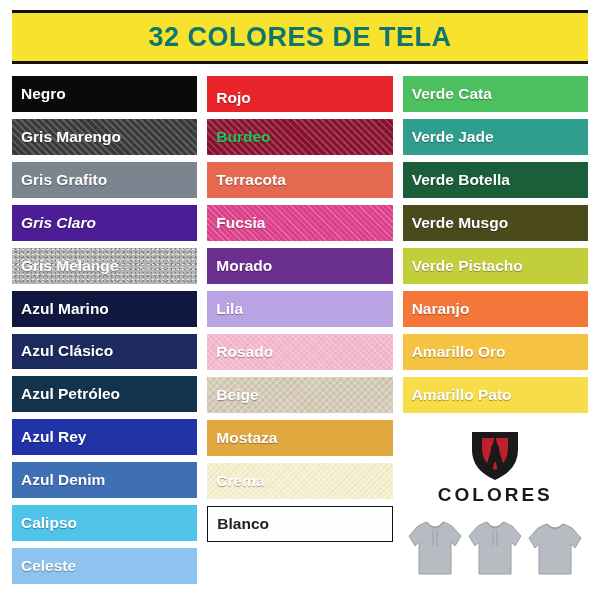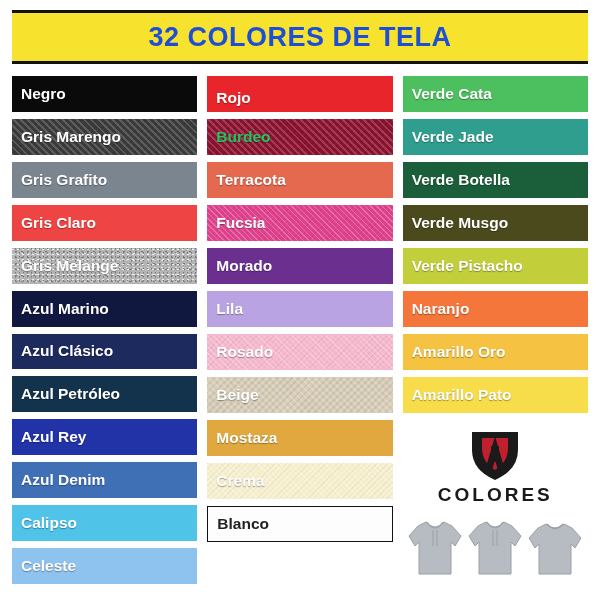--- a/index.html
+++ b/index.html
@@ -29,21 +29,21 @@
     border-bottom: 3px solid #111111;
     display: flex;
     align-items: center;
     justify-content: center;
     margin-bottom: 12px;
   }
   .header-title {
     font-size: 27px;
     font-weight: bold;
     letter-spacing: 0.5px;
-    color: #1d4ed8;
+    color: #0f766e;
     font-family: "Liberation Sans", sans-serif;
   }
   
   .columns {
     display: flex;
     gap: 10px;
     height: 508px;
   }
   .col {
     width: 186px;
@@ -146,21 +146,21 @@
     <div class="col" id="col1">
         <div class="swatch" style="background: rgb(10, 10, 10);">
           <span class="lbl" style="color: rgb(255, 255, 255); text-shadow: rgba(0, 0, 0, 0.35) 0px 1px 1px;">Negro</span>
         </div>
         <div class="swatch tex-diag" style="background: rgb(59, 59, 59);">
           <span class="lbl" style="color: rgb(255, 255, 255); text-shadow: rgba(0, 0, 0, 0.35) 0px 1px 1px;">Gris Marengo</span>
         </div>
         <div class="swatch" style="background: rgb(123, 133, 144);">
           <span class="lbl" style="color: rgb(255, 255, 255); text-shadow: rgba(0, 0, 0, 0.35) 0px 1px 1px;">Gris Grafito</span>
         </div>
-        <div class="swatch" style="background: #ef4444;">
+        <div class="swatch" style="background: #4c1d95; font-style: italic;">
           <span class="lbl" style="color: rgb(255, 255, 255); text-shadow: rgba(0, 0, 0, 0.35) 0px 1px 1px;">Gris Claro</span>
         </div>
         <div class="swatch tex-melange" style="background: rgb(180, 180, 180);">
           <span class="lbl" style="color: rgb(255, 255, 255); text-shadow: rgba(0, 0, 0, 0.35) 0px 1px 1px;">Gris Melange</span>
         </div>
         <div class="swatch" style="background: rgb(17, 24, 63);">
           <span class="lbl" style="color: rgb(255, 255, 255); text-shadow: rgba(0, 0, 0, 0.35) 0px 1px 1px;">Azul Marino</span>
         </div>
         <div class="swatch" style="background: rgb(28, 42, 94);">
           <span class="lbl" style="color: rgb(255, 255, 255); text-shadow: rgba(0, 0, 0, 0.35) 0px 1px 1px;">Azul Clásico</span>

